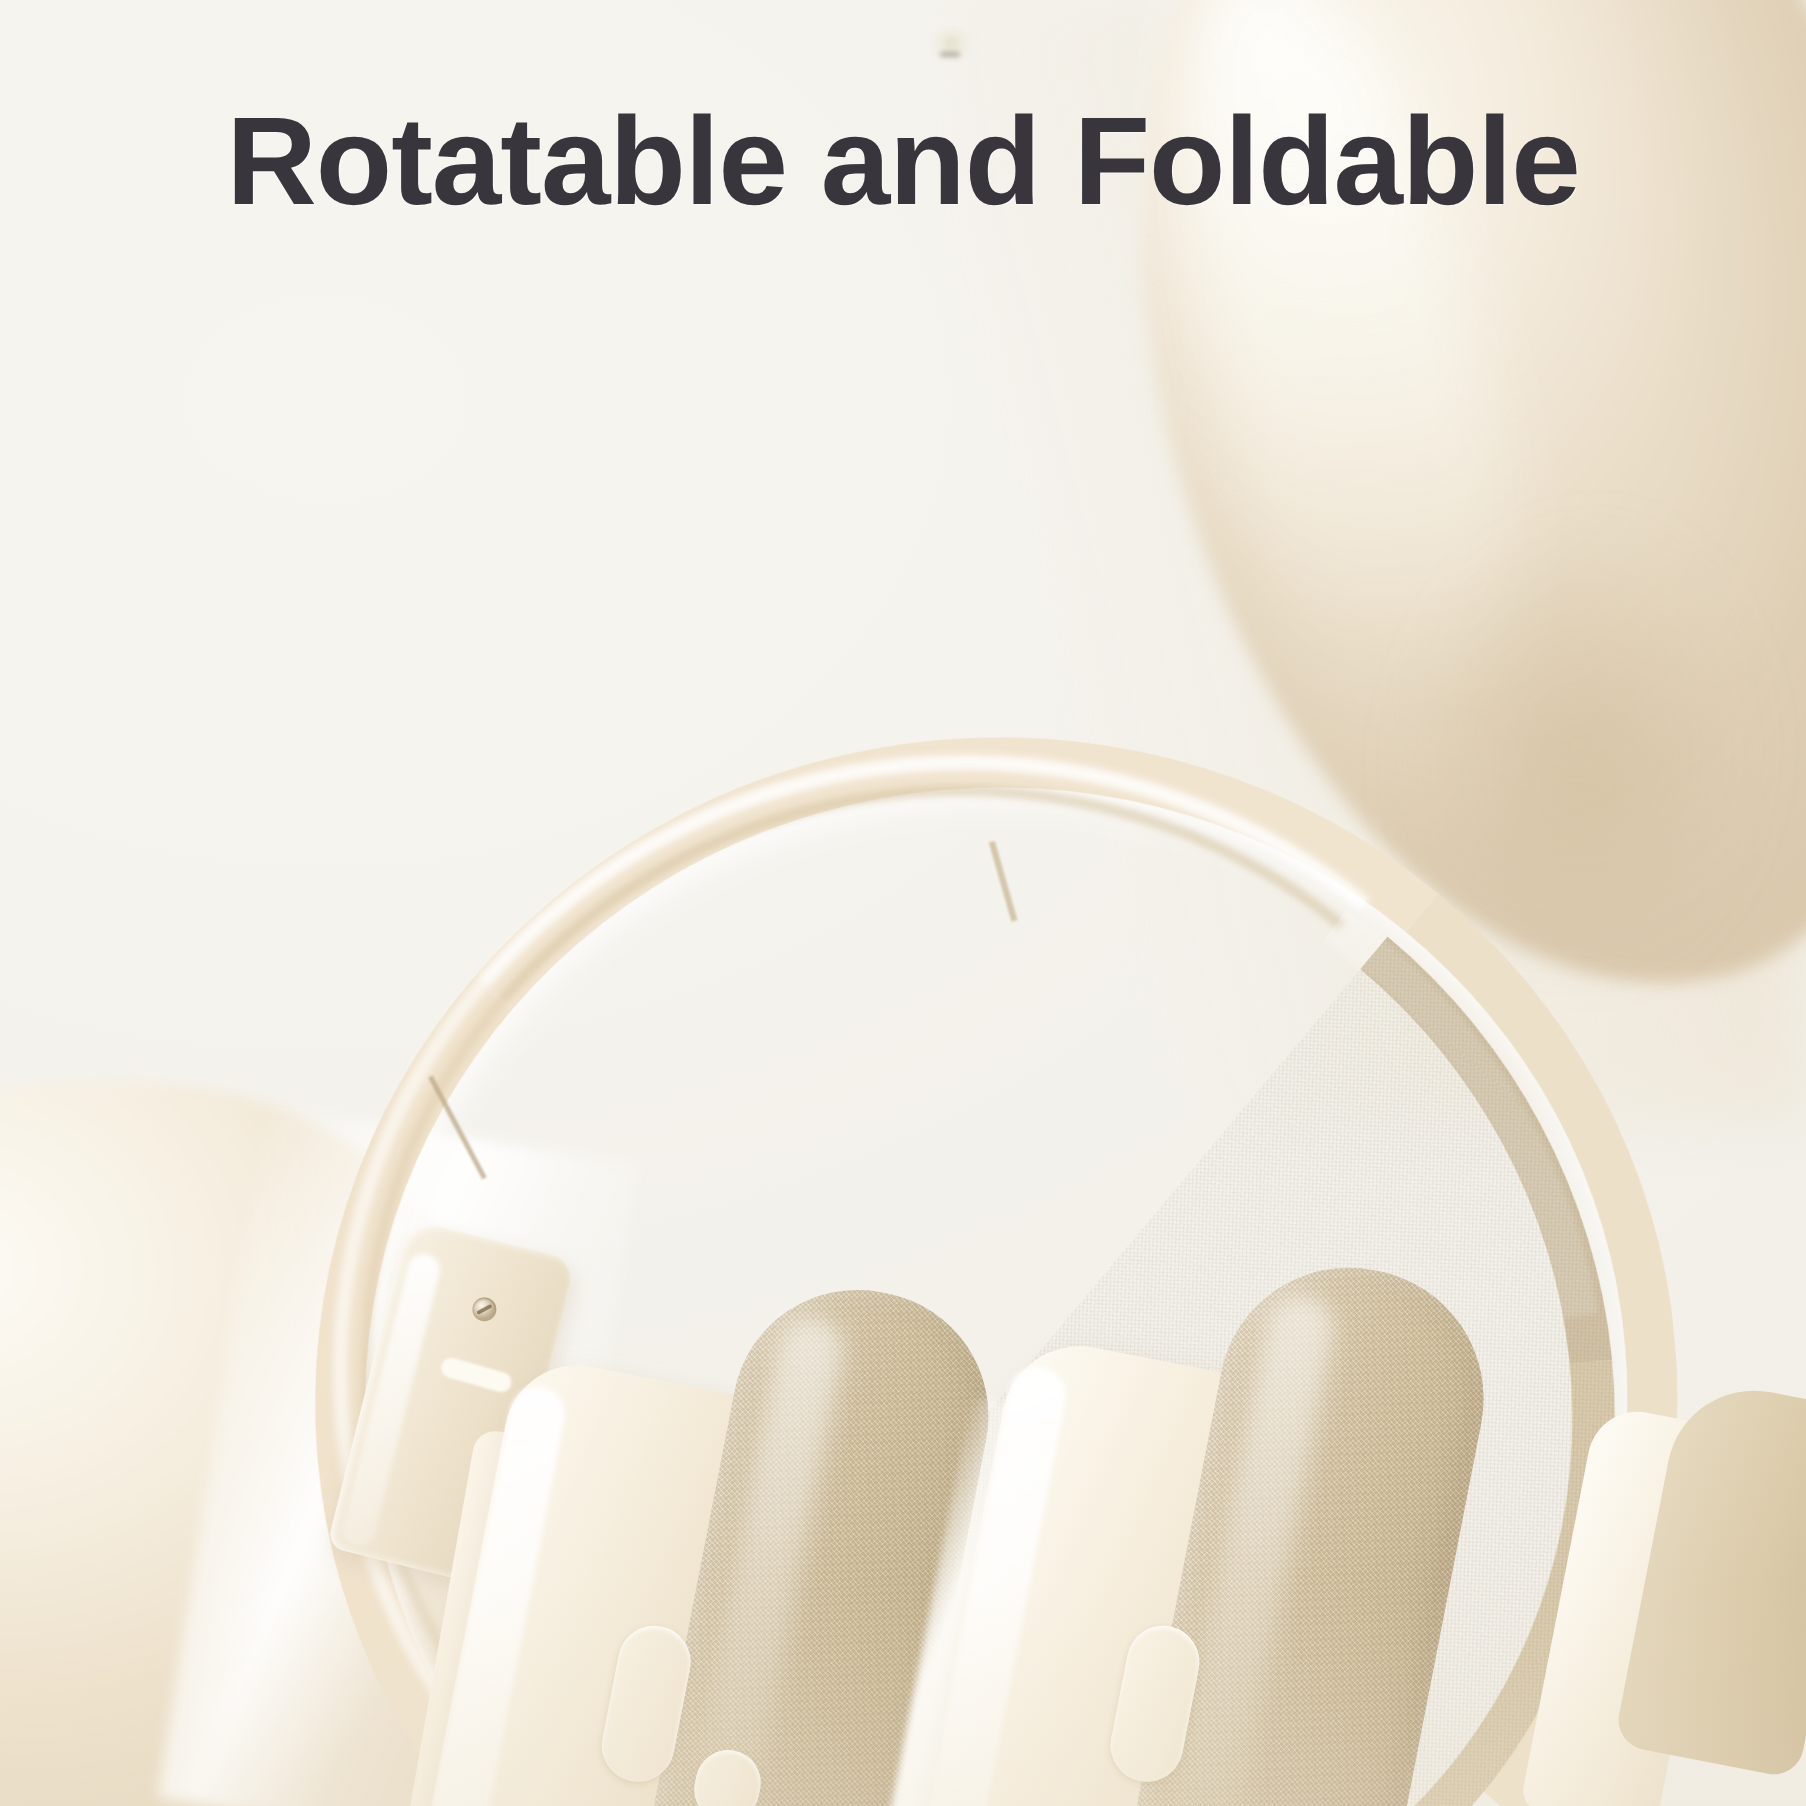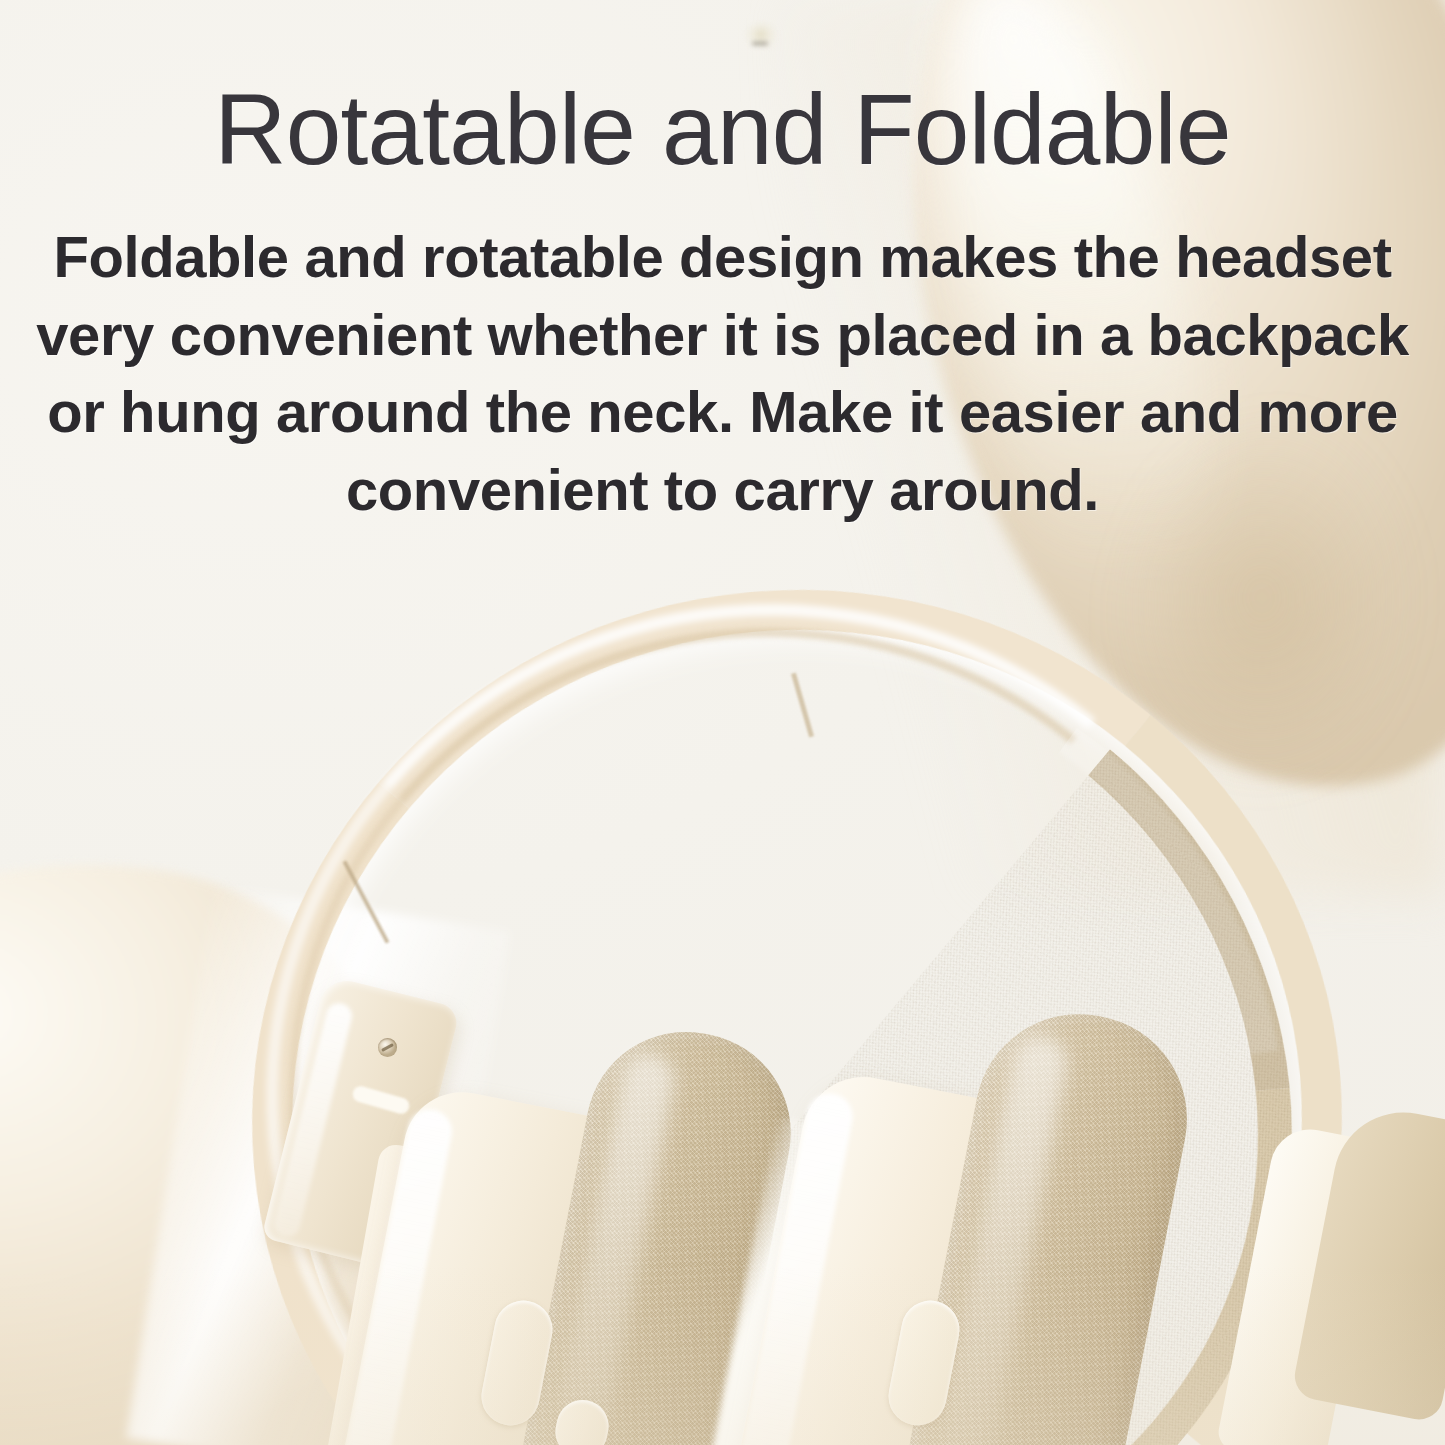--- a/index.html
+++ b/index.html
@@ -421,21 +421,21 @@
     left: 0; top: 0;
     width: 1445px;
     z-index: 10;
     text-align: center;
   }
   .title {
     margin: 0;
     padding: 78px 40px 0;
     font-size: 100px;
     line-height: 1.02;
-    font-weight: 400;
+    font-weight: 700;
     letter-spacing: -0.8px;
     color: #38363c;
     text-shadow: 1px 1px 0 rgba(255,255,255,0.55);
     white-space: nowrap;
   }
   .desc {
     margin: 0;
     padding: 38px 14px 0;
     font-size: 58px;
     line-height: 1.34;
@@ -496,16 +496,15 @@
 
     <div class="cupfar-housing"></div>
     <div class="cushion-far"></div>
 
     <div class="bottom-soft"></div>
     <div class="speck"></div>
   </div>
 
   <div class="text-block">
     <h1 class="title">Rotatable and Foldable</h1>
-    <p class="desc">Foldable and rotatable design makes the headset very convenient whether it is placed in a backpack or hung around the neck. Make it easier and more convenient to carry around.</p>
   </div>
 
 </div>
 
 </body></html>

